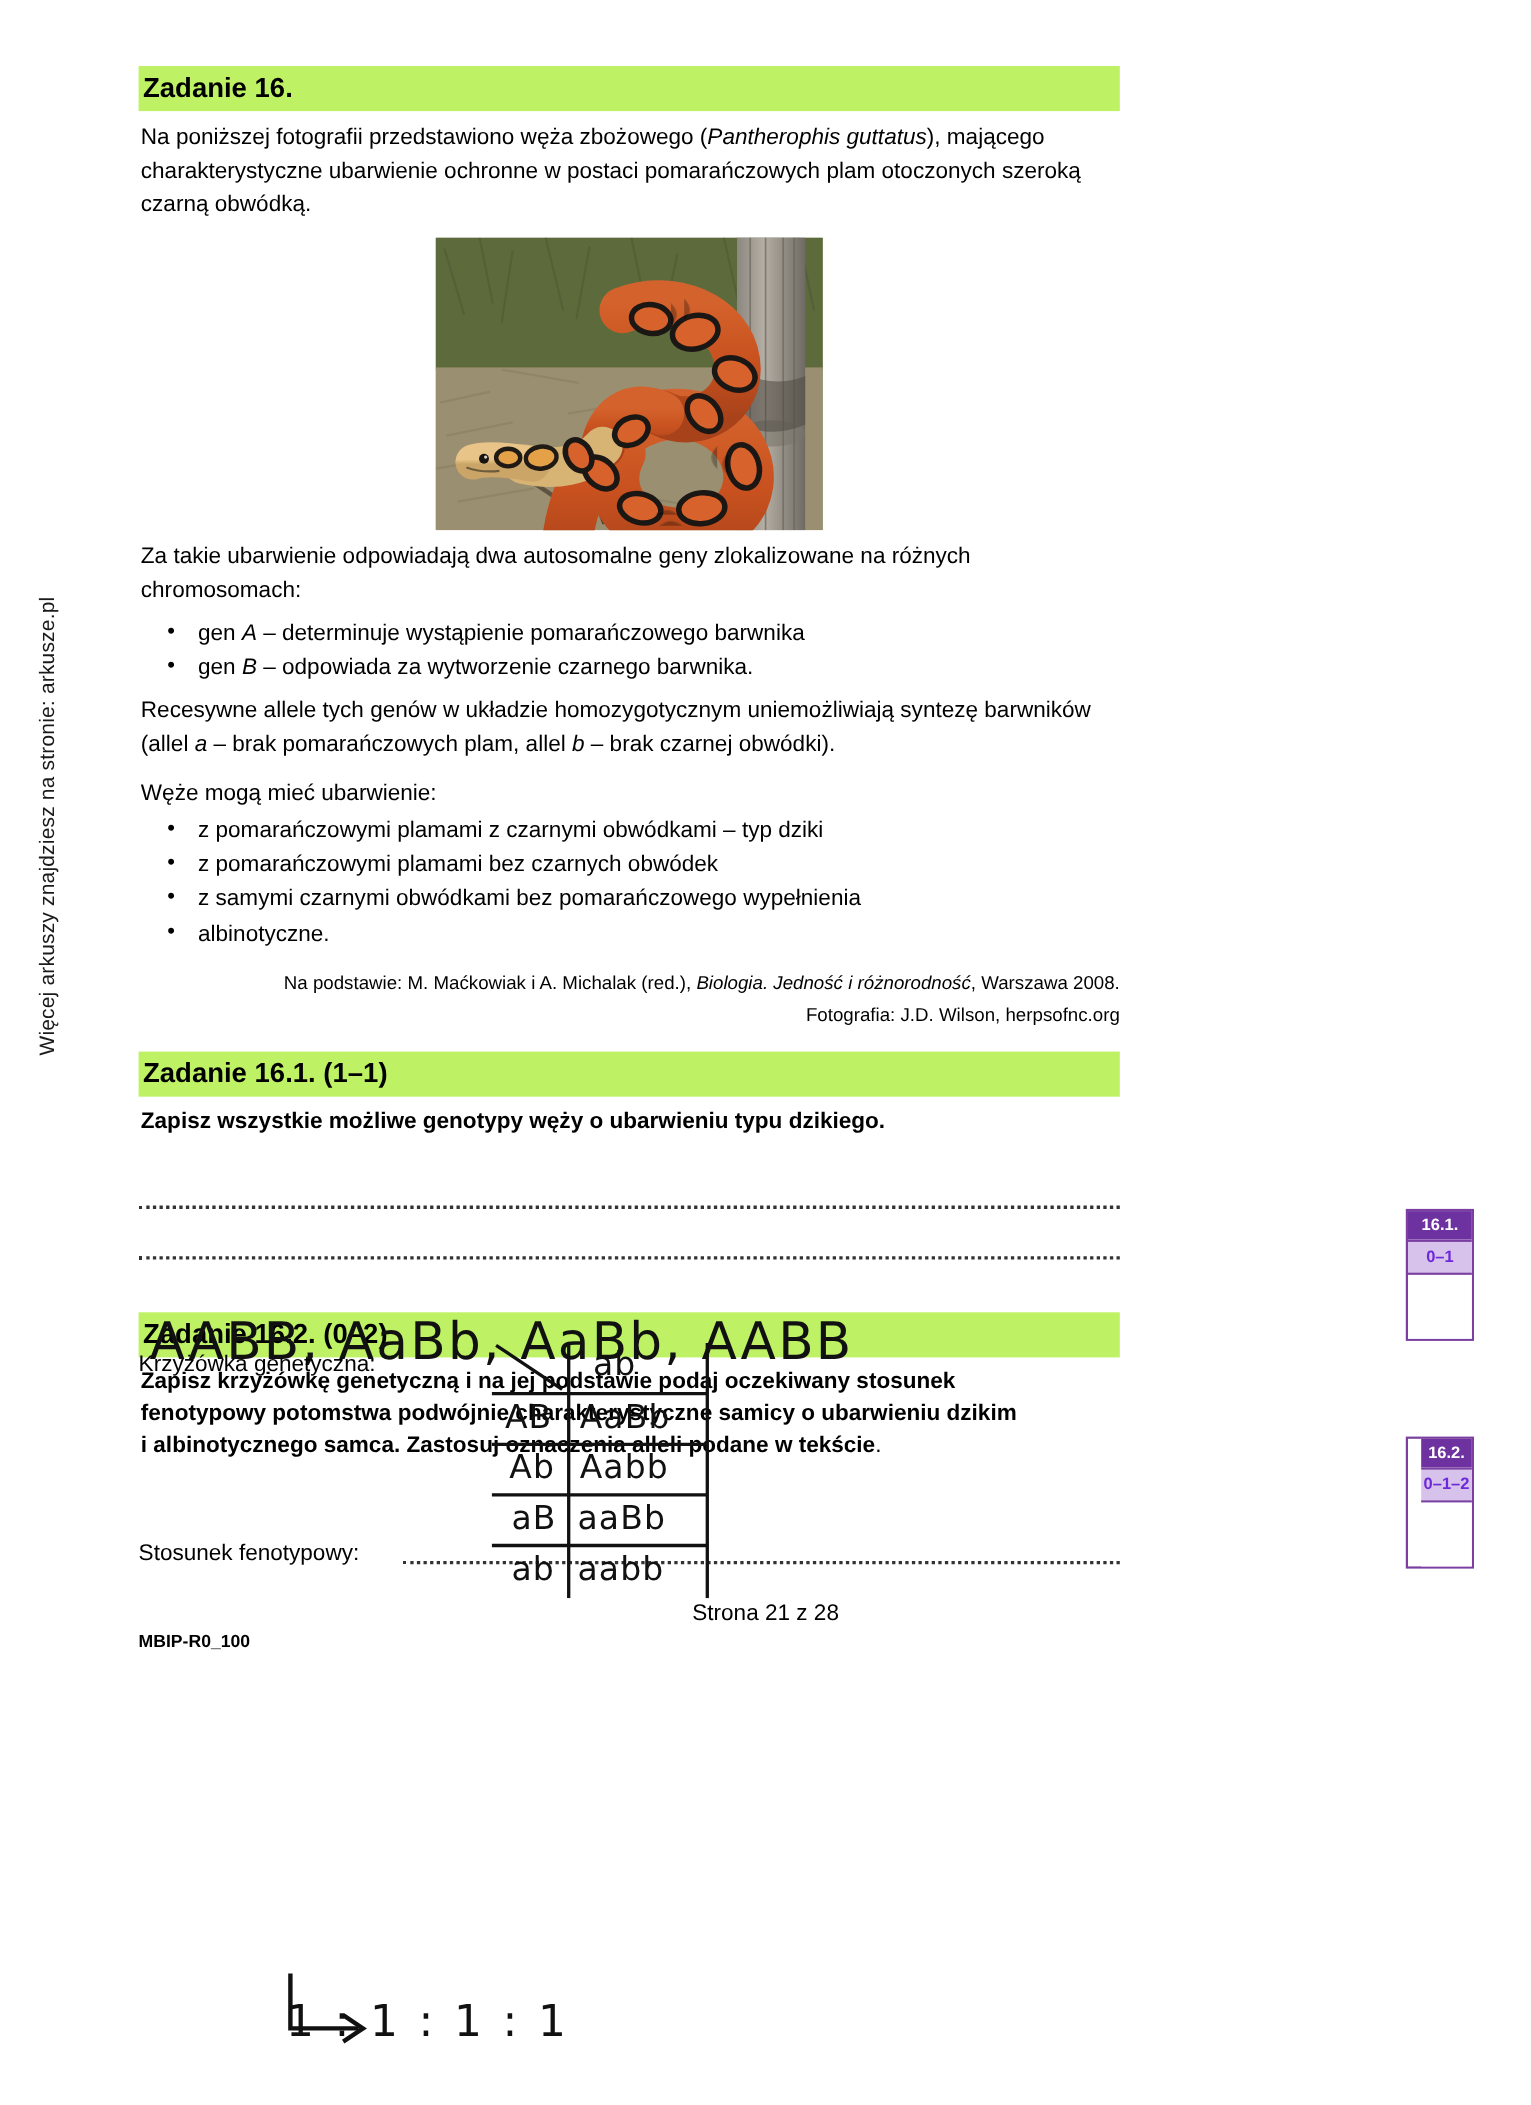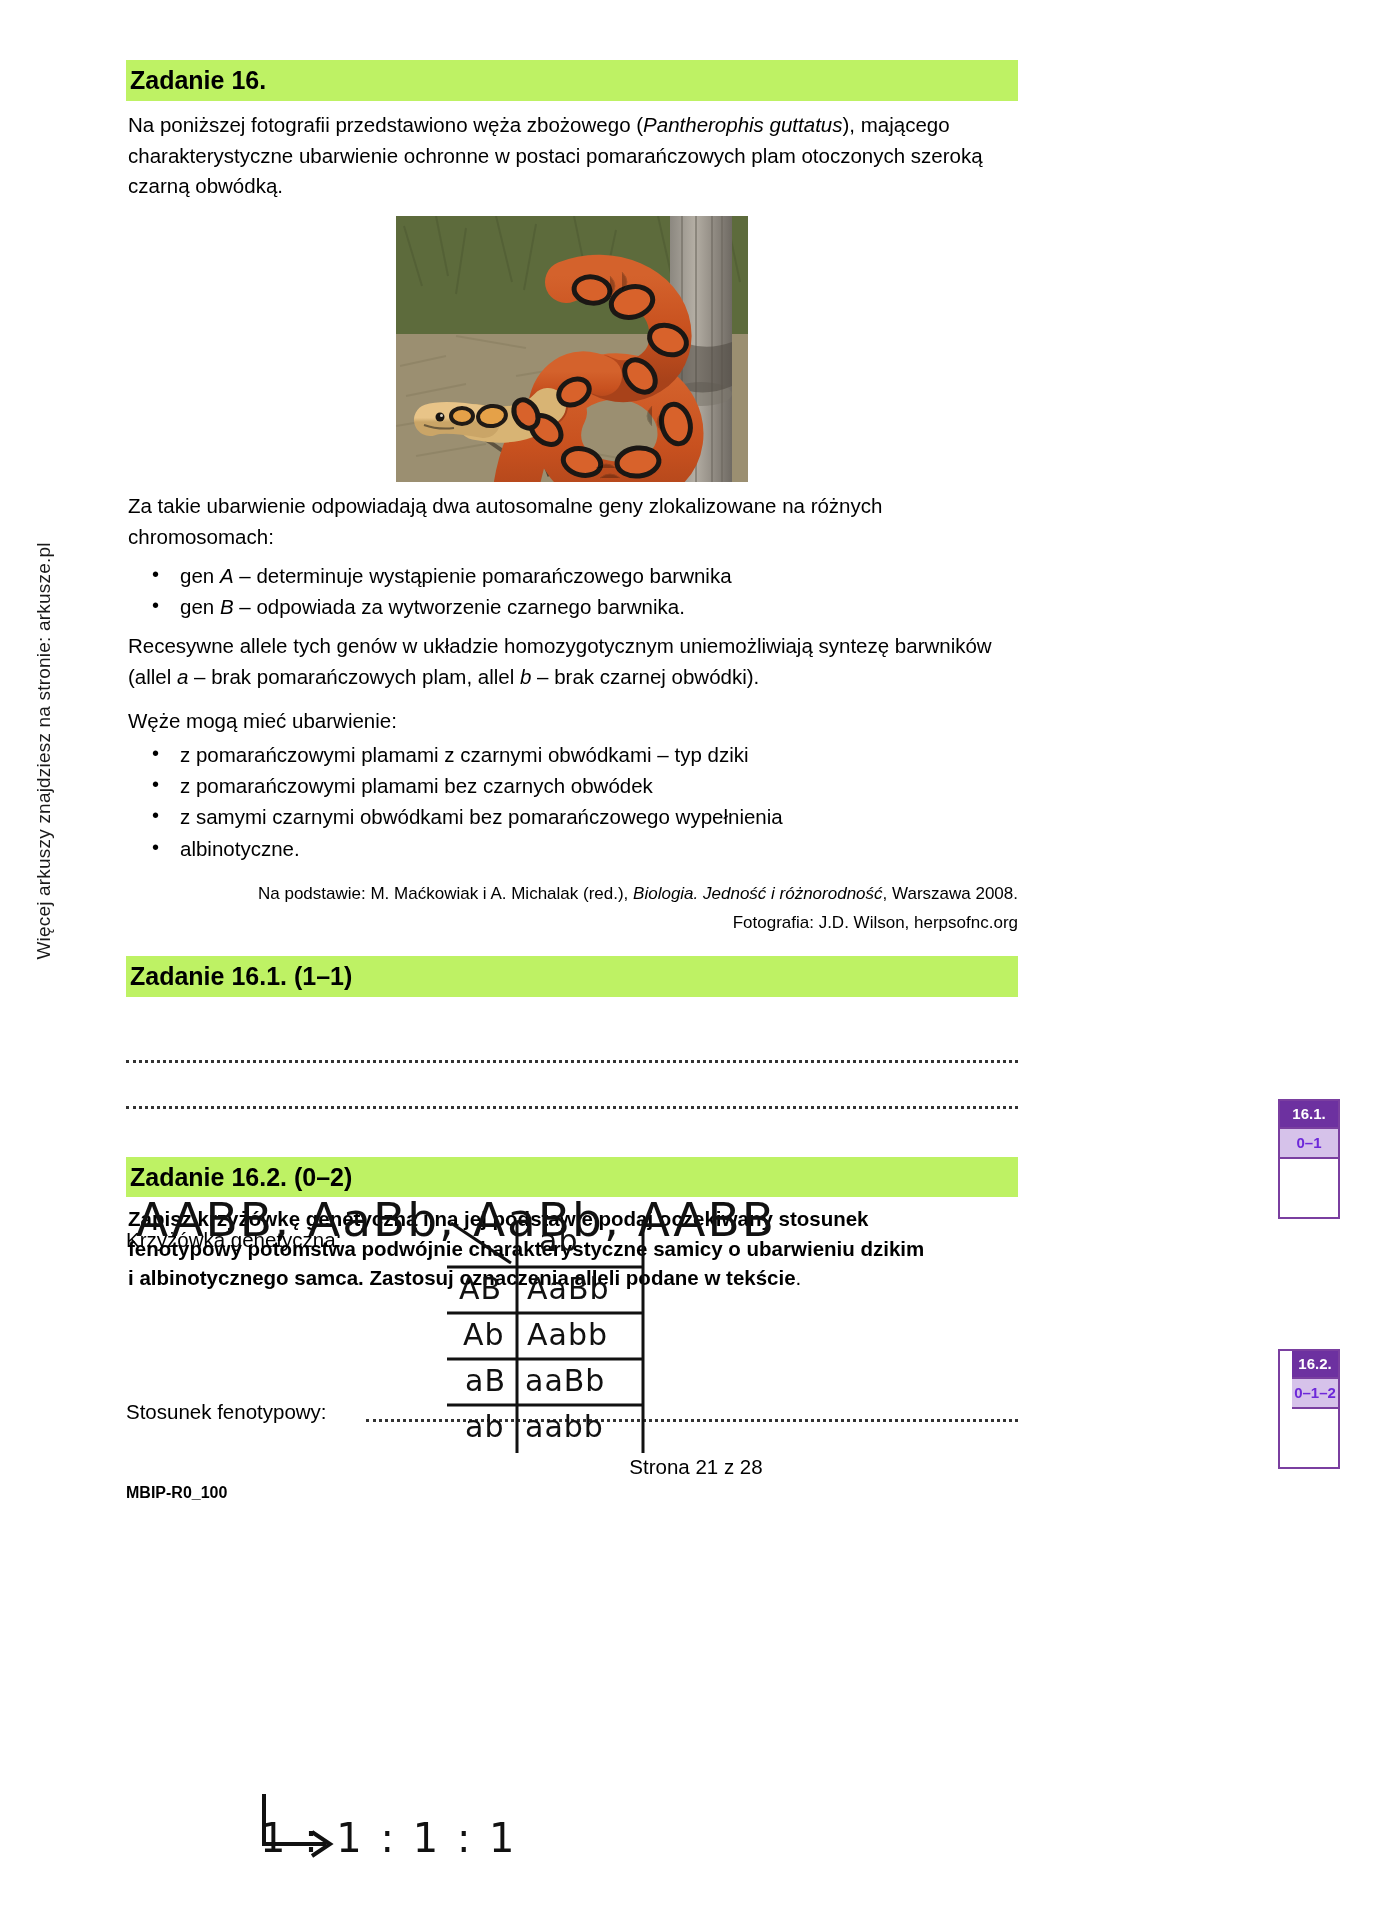--- a/index.html
+++ b/index.html
@@ -348,20 +348,21 @@
     <li>z samymi czarnymi obwódkami bez pomarańczowego wypełnienia</li>
     <li>albinotyczne.</li>
   </ul>
 
   <div class="src" style="margin-top:18px;"><span>Na podstawie: M. Maćkowiak i A. Michalak (red.), </span><i>Biologia. Jedność i różnorodność</i><span>, Warszawa 2008.</span></div>
   <div class="src">Fotografia: J.D. Wilson, herpsofnc.org</div>
 
   <div class="band" style="margin-top:20px;">
     <span>Zadanie 16.1. (1–1)</span>
   </div>
+  <div class="bold-q">Zapisz wszystkie możliwe genotypy węży o ubarwieniu typu dzikiego.</div>
 
   <div class="dotrow" style="margin-top:30px;">
     <div class="dots"></div>
   </div>
   <div class="dotrow">
     <div class="dots"></div>
   </div>
 
   <div class="band" style="margin-top:38px;">
     <span>Zadanie 16.2. (0–2)</span>
@@ -373,21 +374,21 @@
   </div>
 
 </div>
 
 <div class="score-box" style="left:1278px; top:1099px;">
   <div class="score-head">16.1.</div>
   <div class="score-range">0–1</div>
   <div class="score-blank" style="height:58px;"></div>
 </div>
 
-<div class="score-box" style="left:1278px; top:1349px;padding-left:12px;">
+<div class="score-box" style="left:1278px; top:1306px;padding-left:12px;">
   <div class="score-head">16.2.</div>
   <div class="score-range">0–1–2</div>
   <div class="score-blank" style="height:58px;"></div>
 </div>
 
 <div class="hand" id="hw-answer1">AABB, AaBb, AaBb, AABB</div>
 
 <div id="krz-label">Krzyżówka genetyczna:</div>
 <div id="stos-label">Stosunek fenotypowy:</div>
 <div id="stos-dots"></div>

